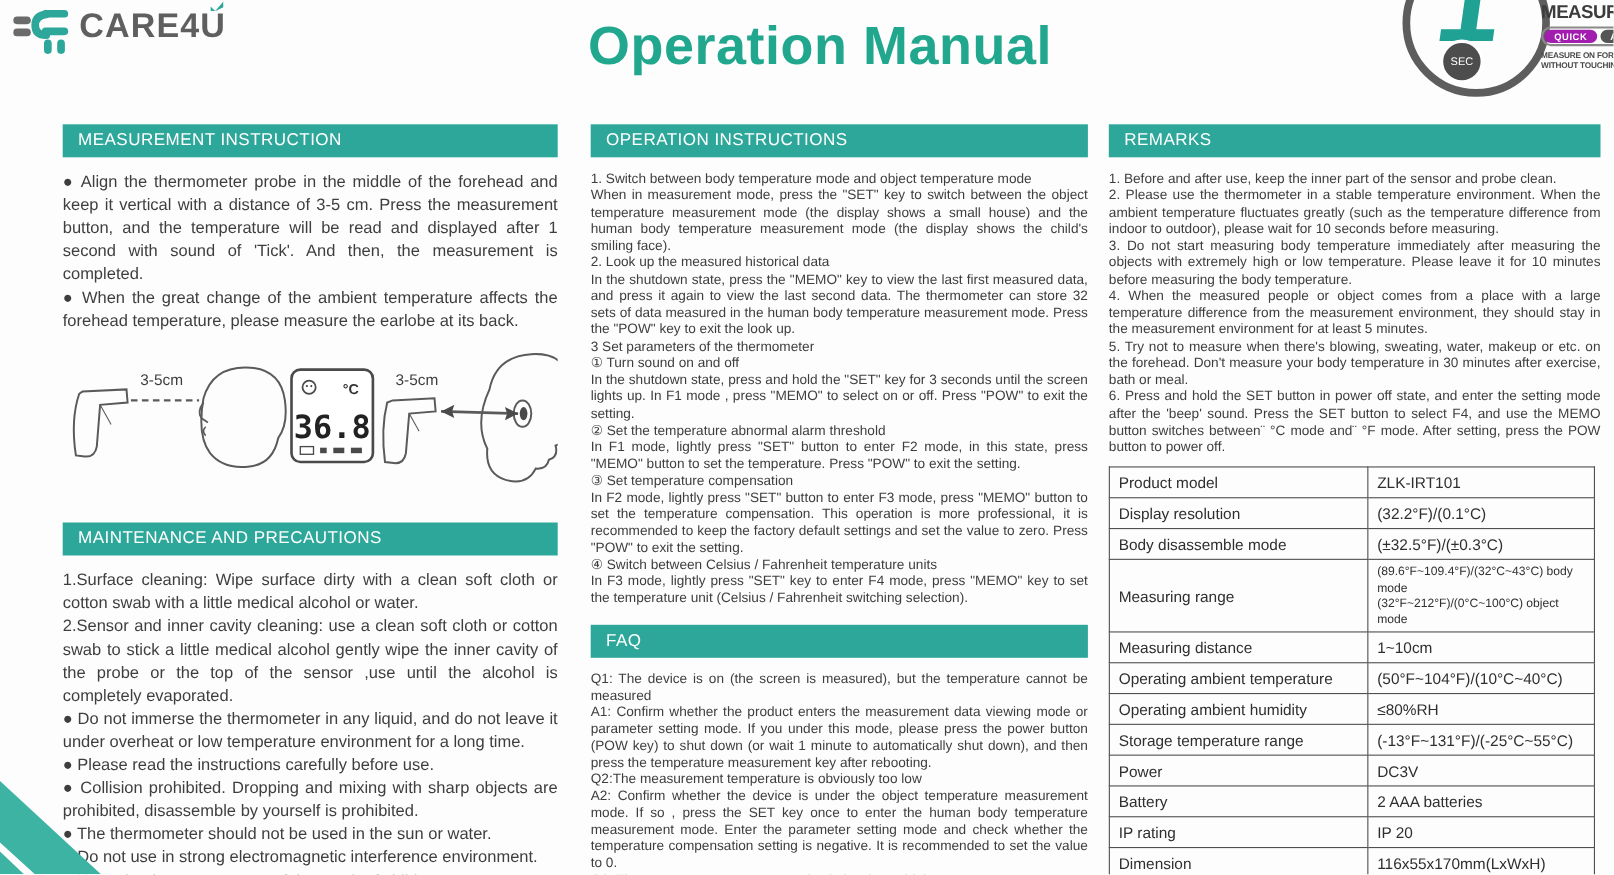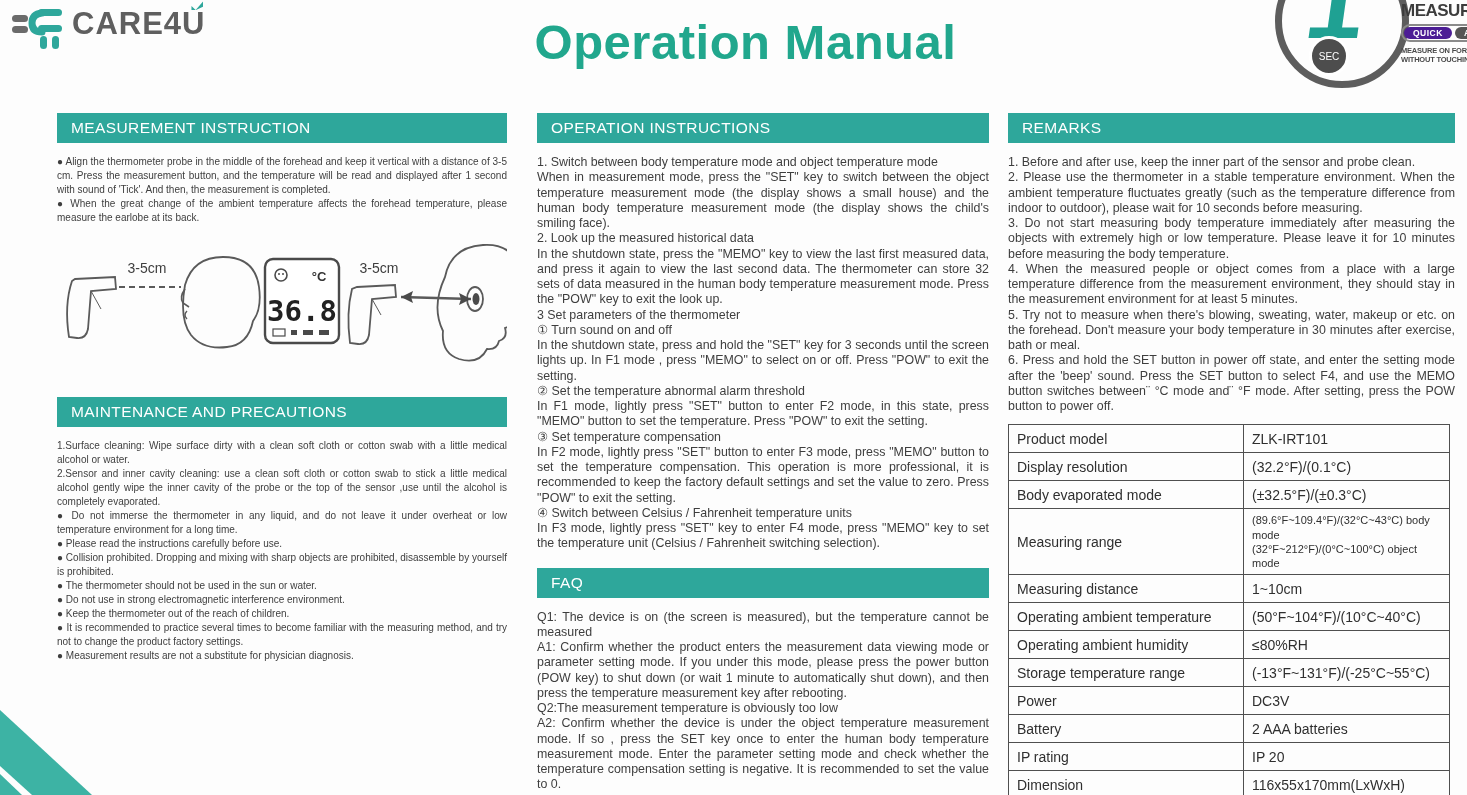--- a/index.html
+++ b/index.html
@@ -16,31 +16,31 @@
   
   .badge{position:absolute; right:4px; top:-46px; width:190px; height:160px;}
   .badge-circle{position:absolute; left:2px; top:0px; width:120px; height:120px; border:7px solid #5d5d5d; border-radius:50%;}
   .badge-one{position:absolute; left:34px; top:-4px; font-size:104px; font-weight:800; color:#1fa193; transform:skewX(-8deg); line-height:1;}
   .badge-sec{position:absolute; left:36px; top:82px; width:34px; height:34px; border-radius:50%; background:#4d4d4d; border:3px solid #fff;
     color:#fff; font-size:10px; font-weight:normal; display:flex; align-items:center; justify-content:center;}
   .badge-right{position:absolute; left:128px; top:30px; width:150px;}
   .badge-h{font-size:17px; font-weight:800; color:#3c3c3c; letter-spacing:-0.5px; line-height:1.05;}
   .badge-pills{display:flex; gap:3px; margin-top:4px; border:2px solid #8a8a8a; border-radius:10px; padding:1px; width:fit-content;}
   .pill{font-size:8.5px; font-weight:bold; color:#fff; border-radius:8px; padding:1px 9px; letter-spacing:0.5px;}
-  .pill-quick{background:#4c1d95;}
+  .pill-quick{background:#a21caf;}
   .pill-accurate{background:#555555;}
   .badge-sub{margin-top:4px; font-size:7.5px; font-weight:bold; color:#4a4a4a; line-height:1.25; letter-spacing:-0.2px;}
   
   .col{position:absolute; top:113px;}
   .col1{left:57px;  width:450px;}
   .col2{left:537px; width:452px;}
   .col3{left:1008px;width:447px;}
   .sec-header{background:#2ea79b; color:#fff; font-weight:normal; font-size:15.5px;
     padding:6px 12px 6px 14px; letter-spacing:0.4px; margin:0 0 12px 0;}
-  .body-text p{margin:0; font-size:10px; line-height:1.4; text-align:justify;}
+  .body-text p{margin:0; font-size:15px; line-height:1.4; text-align:justify;}
   .tight p{font-size:12.4px; line-height:1.23;}
   .bold-intro{font-weight:bold; color:#2e2e2e;}
   
   .diagram{margin:12px 0 18px 0;}
   
   .faq-block{margin-top:16px;}
   
   .spec-table{border-collapse:collapse; width:442px; margin-top:10px;}
   .spec-table td{border:1.6px solid #4f4f4f; font-size:14px; color:#2f2f2f; padding:4px 8px; height:19px; vertical-align:middle;}
   .spec-table td.lbl{width:218px;}
@@ -198,21 +198,21 @@
       <tbody>
         <tr>
           <td class="lbl">Product model</td>
           <td>ZLK-IRT101</td>
         </tr>
         <tr>
           <td class="lbl">Display resolution</td>
           <td>(32.2°F)/(0.1°C)</td>
         </tr>
         <tr>
-          <td class="lbl">Body evaporated mode</td>
+          <td class="lbl">Body disassemble mode</td>
           <td>(±32.5°F)/(±0.3°C)</td>
         </tr>
         <tr class="range-row">
           <td class="lbl">Measuring range</td>
           <td>
             <div class="range-val">(89.6°F~109.4°F)/(32°C~43°C) body mode</div>
             <div class="range-val">(32°F~212°F)/(0°C~100°C) object mode</div>
           </td>
         </tr>
         <tr>

